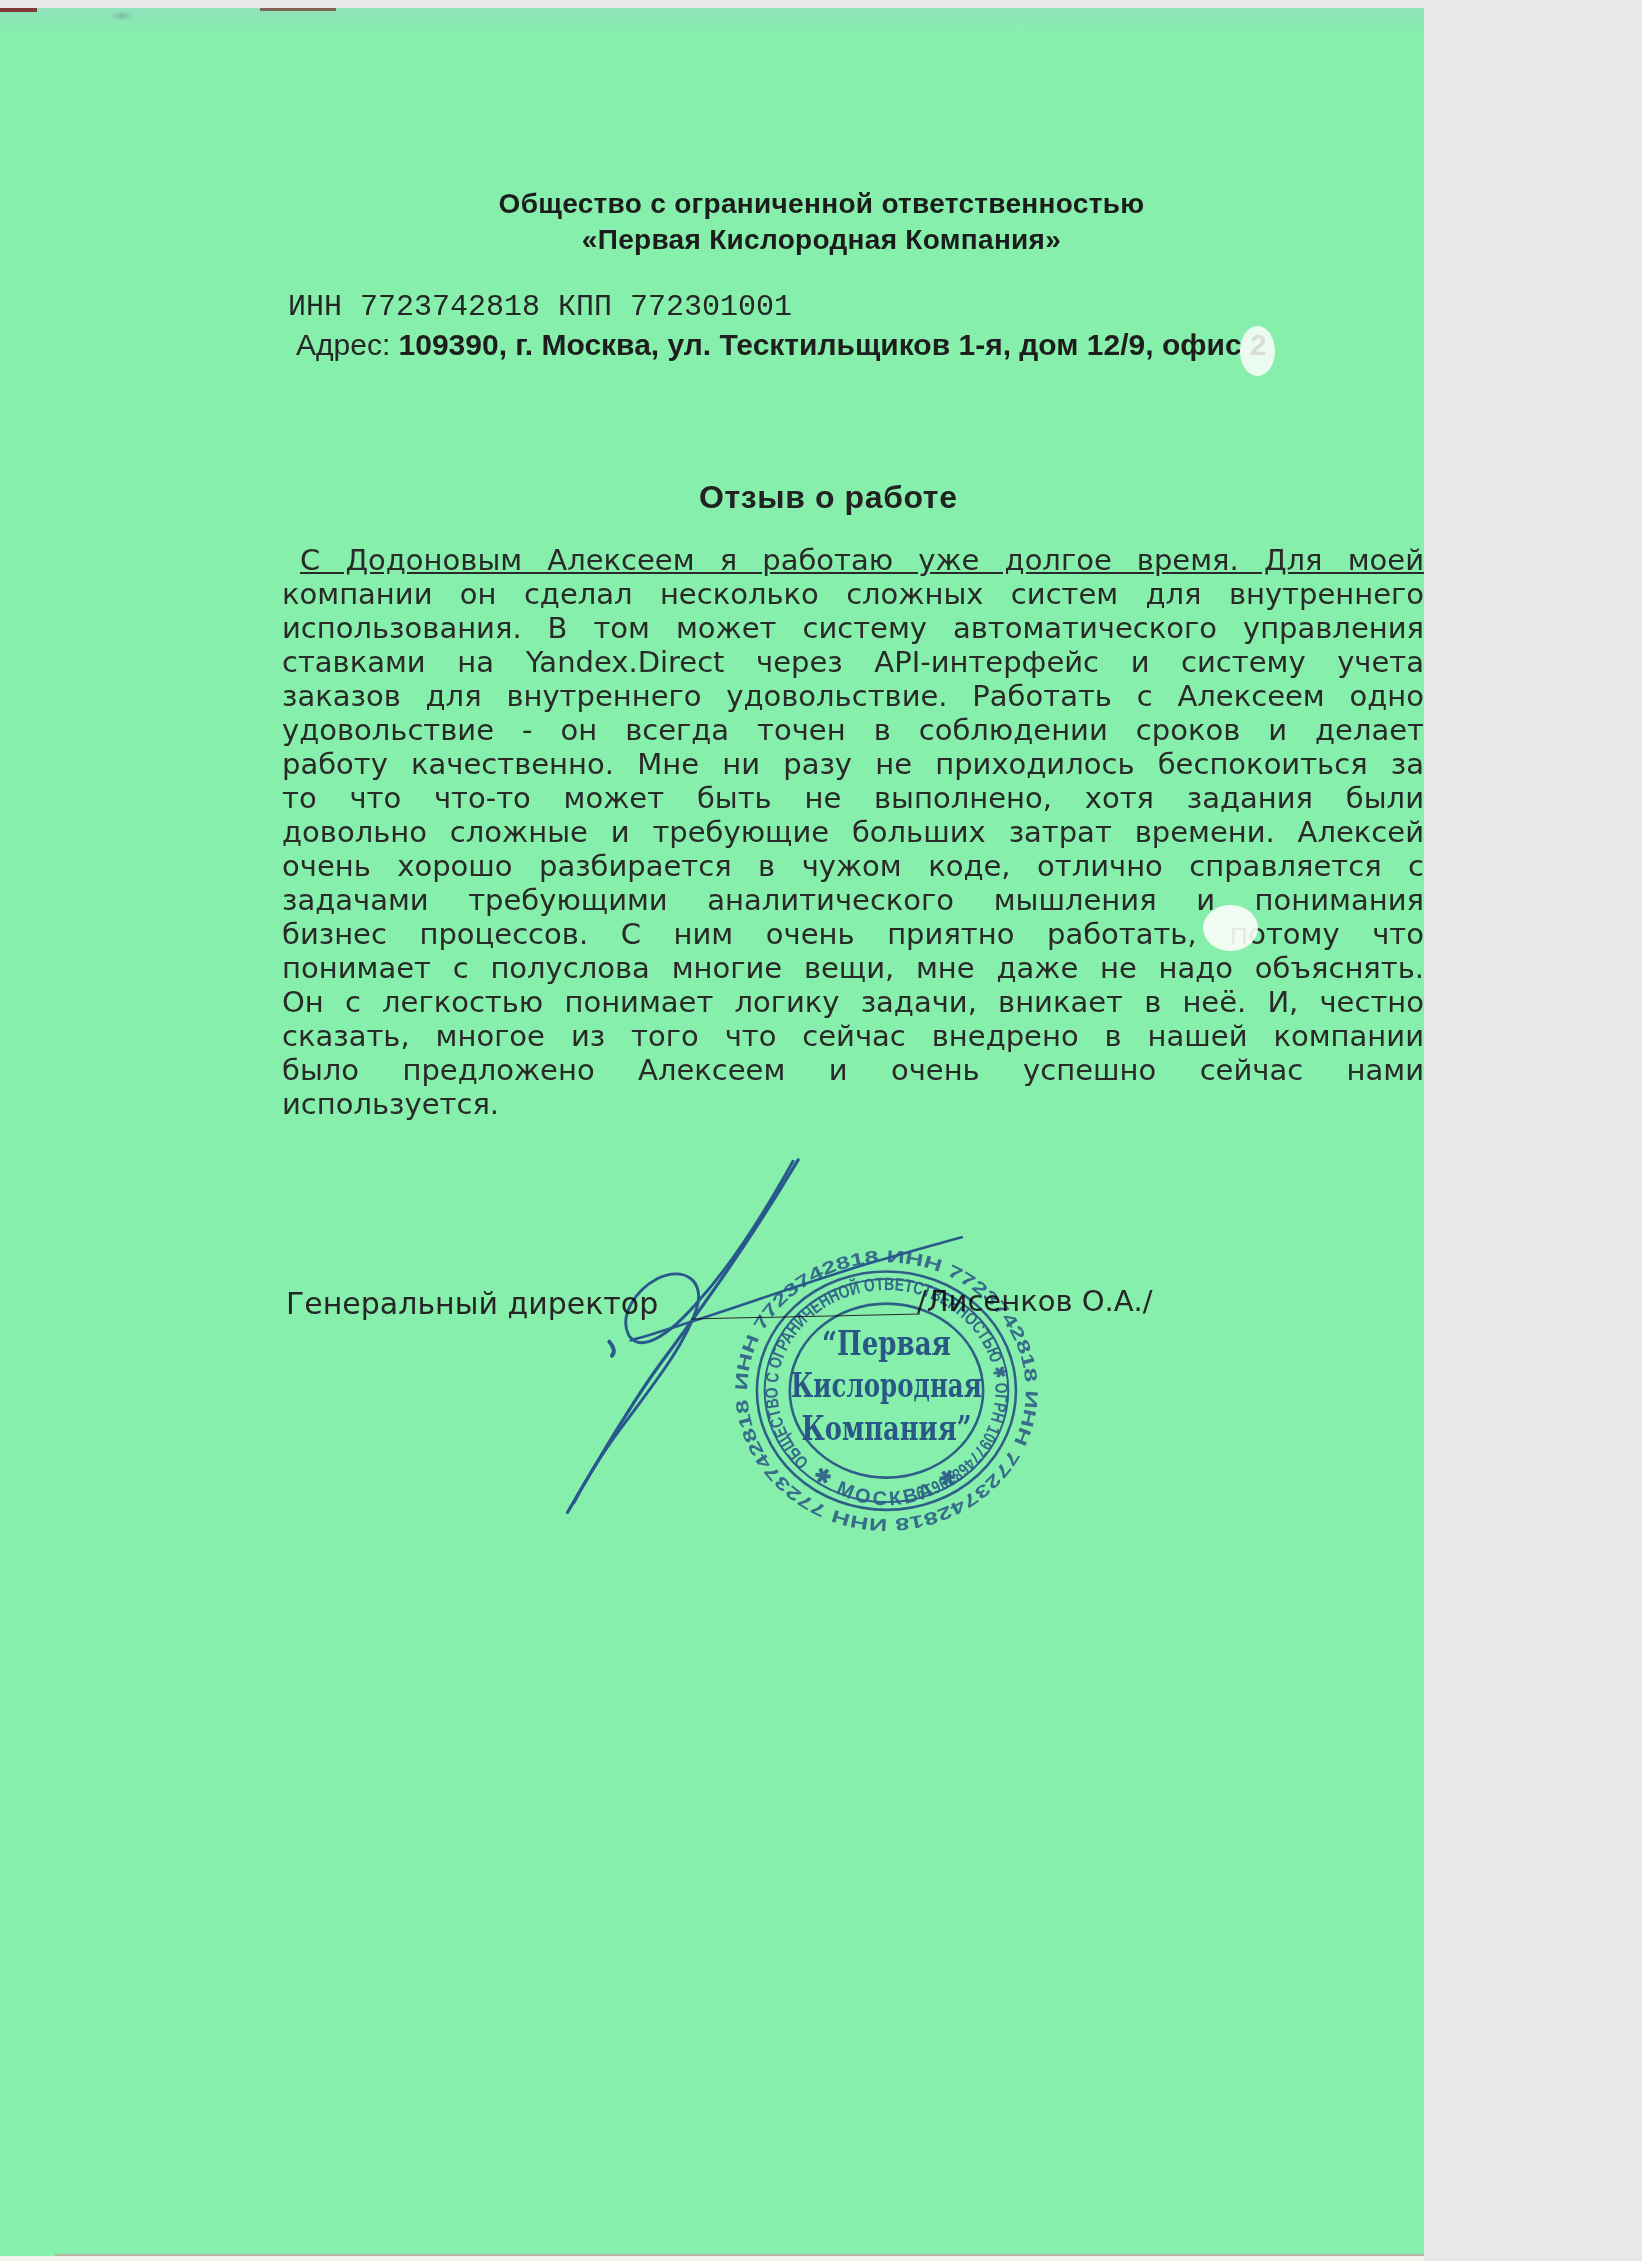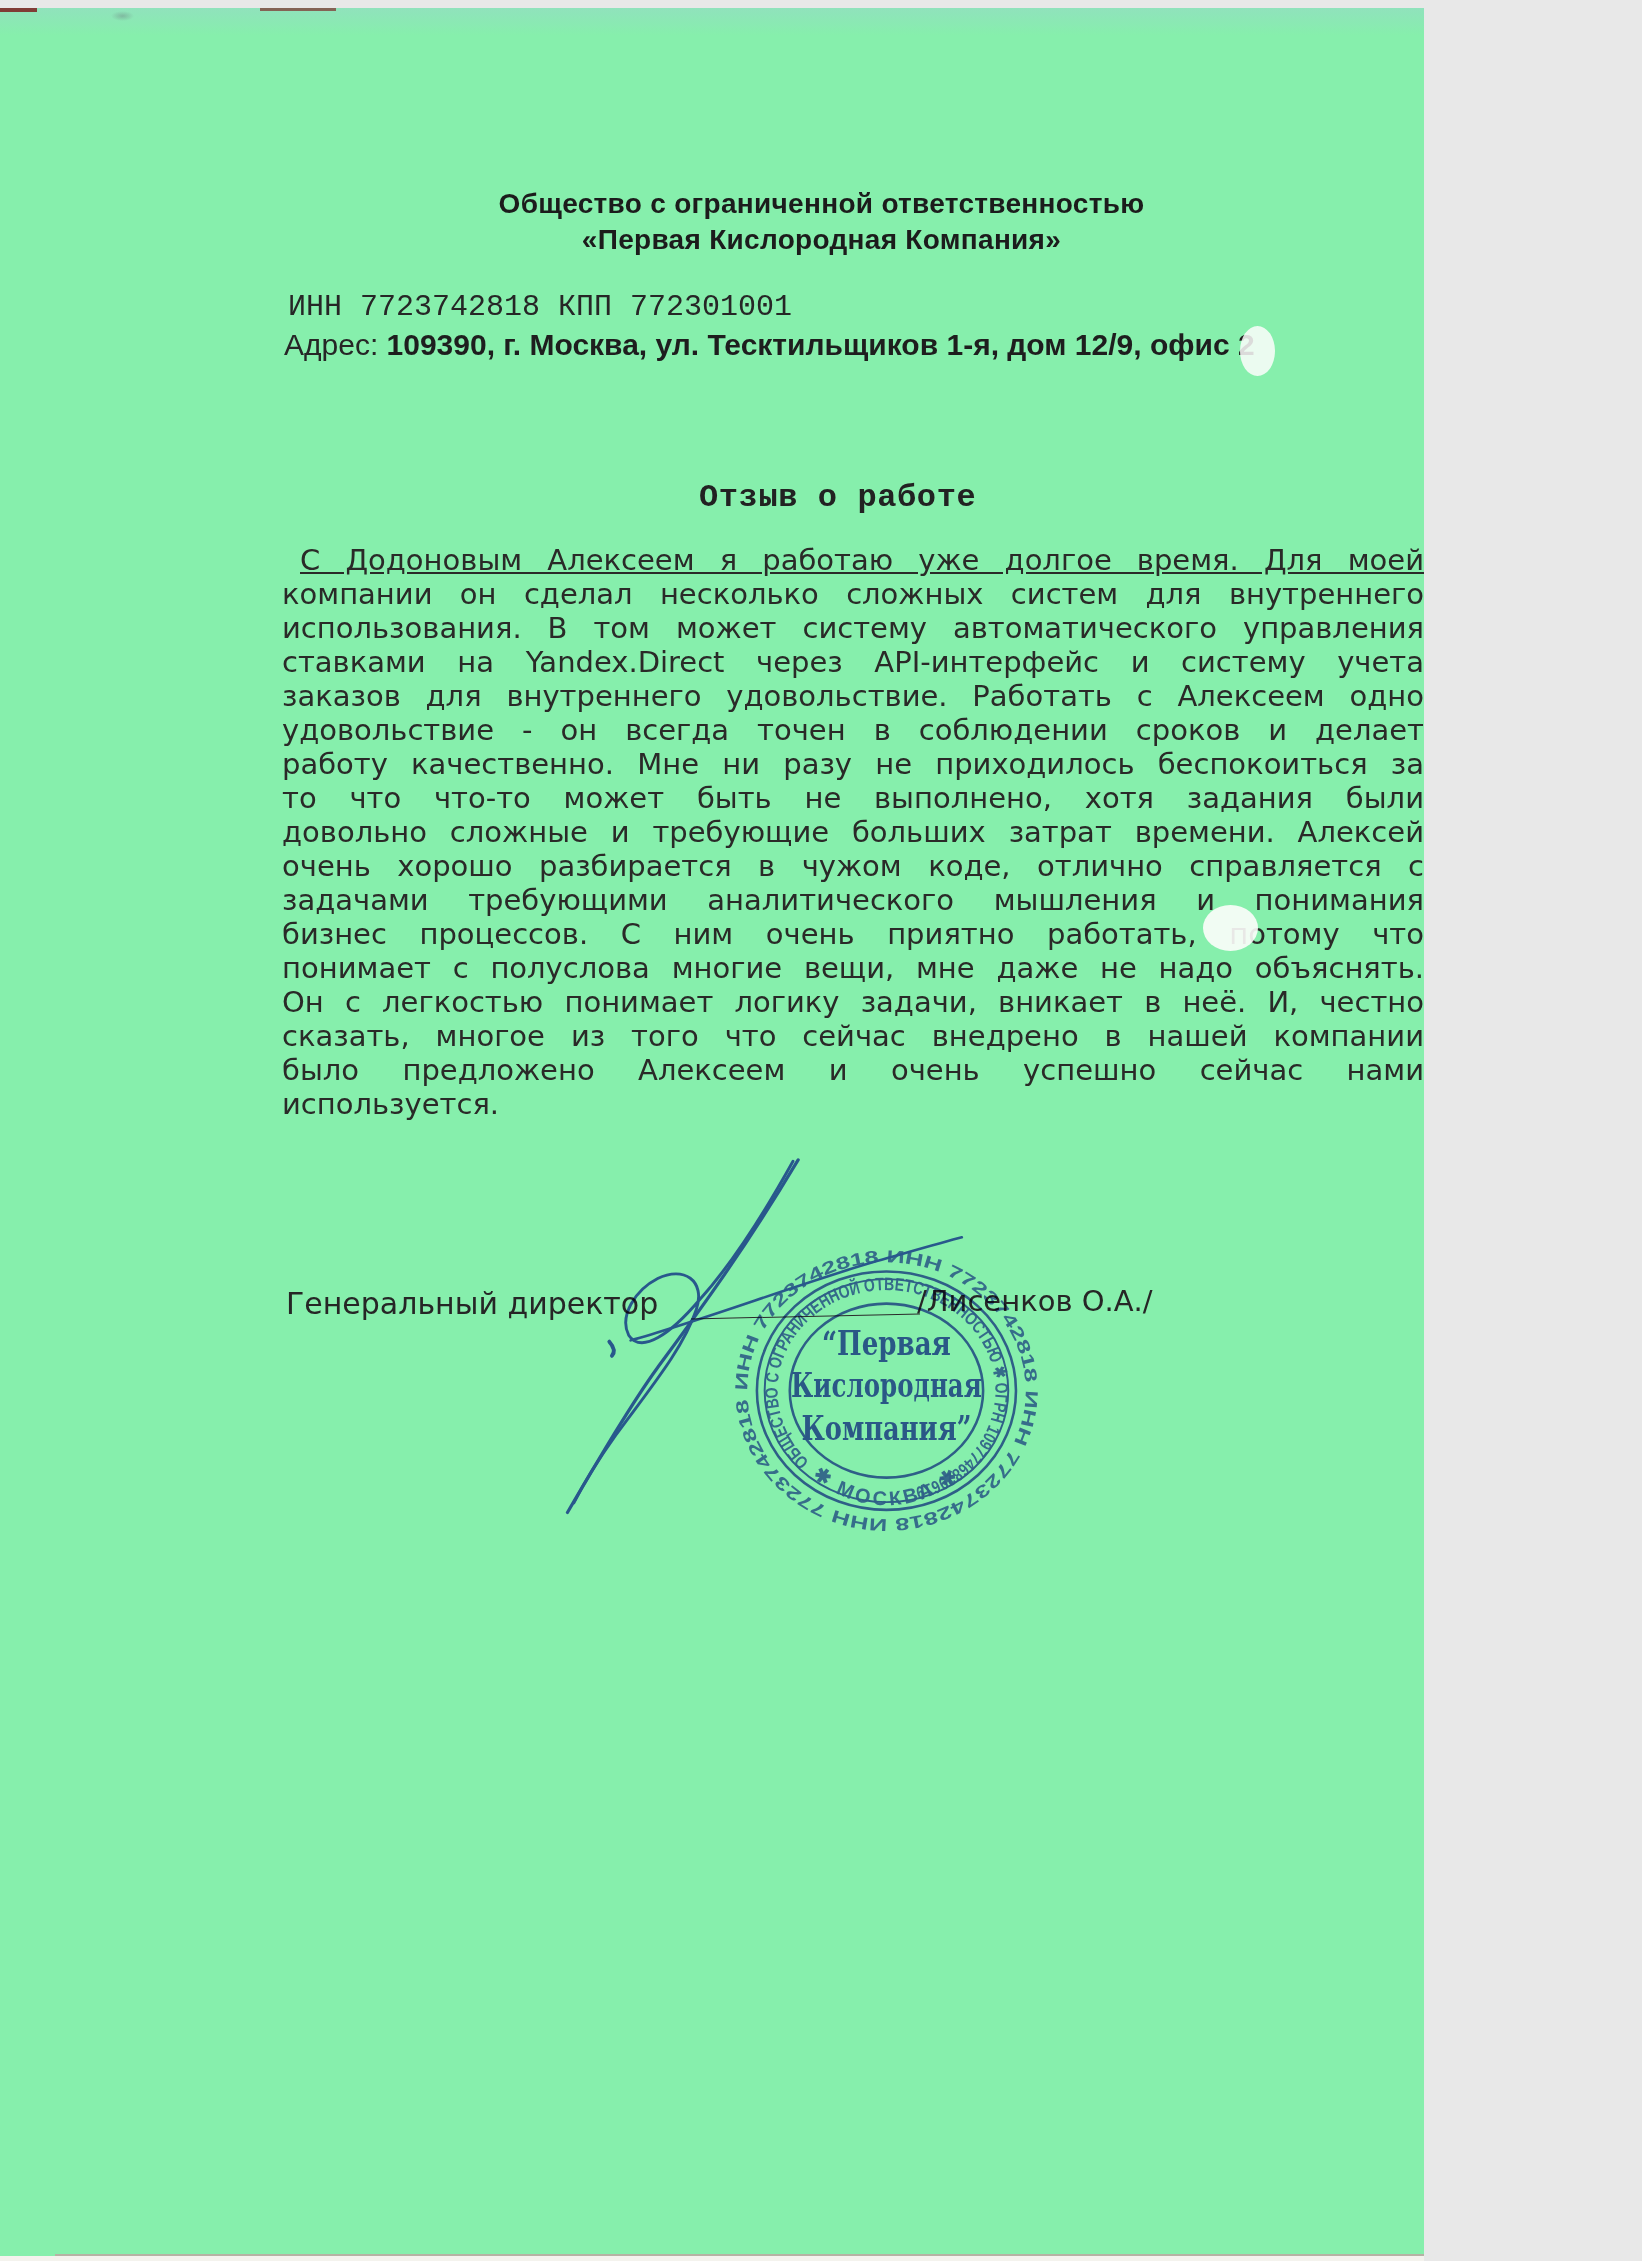--- a/index.html
+++ b/index.html
@@ -23,27 +23,27 @@
     background:radial-gradient(closest-side, rgba(100,105,115,0.35), rgba(100,105,115,0));}
   .art-bottom-line{left:55px;top:2246px;width:1588px;height:1.9px;background:#b6b2a4;}
   .art-bottom-strip{left:0;top:2248px;width:1643px;height:13px;background:#f4f3ee;}
 
   
   .header-block{left:0;top:178px;width:1643px;text-align:center;
     font-family:"Liberation Sans", sans-serif;font-weight:bold;
     font-size:28px;line-height:36px;color:#1c1c1c;letter-spacing:0.3px;}
   .inn-line{left:288px;top:282px;
     font-family:Liberation Mono, monospace;font-size:30px;color:#262626;}
-  .addr-line{left:284px;top:320px;
+  .addr-line{left:296px;top:320px;
     font-family:"Liberation Sans", sans-serif;font-size:30px;color:#262626;}
   .addr-line b{font-weight:bold;color:#1e1e1e;}
 
   
   .doc-title{left:699px;top:471px;
-    font-family:Liberation Mono, monospace;font-weight:bold;
+    font-family:Liberation Sans, sans-serif;font-weight:bold;
     font-size:32px;color:#222;letter-spacing:0.6px;text-align:right;}
 
   
   .body-block{left:282px;top:535px;width:1142px;
     font-family:"DejaVu Sans", sans-serif;font-size:29px;line-height:34px;color:#2a2a28;}
   .bl{text-align:justify;text-align-last:justify;height:34px;overflow:visible;white-space:nowrap0;}
   .bl-first{padding-left:18px;text-decoration:underline;}
   .bl-last{text-align-last:left;}
 
   

